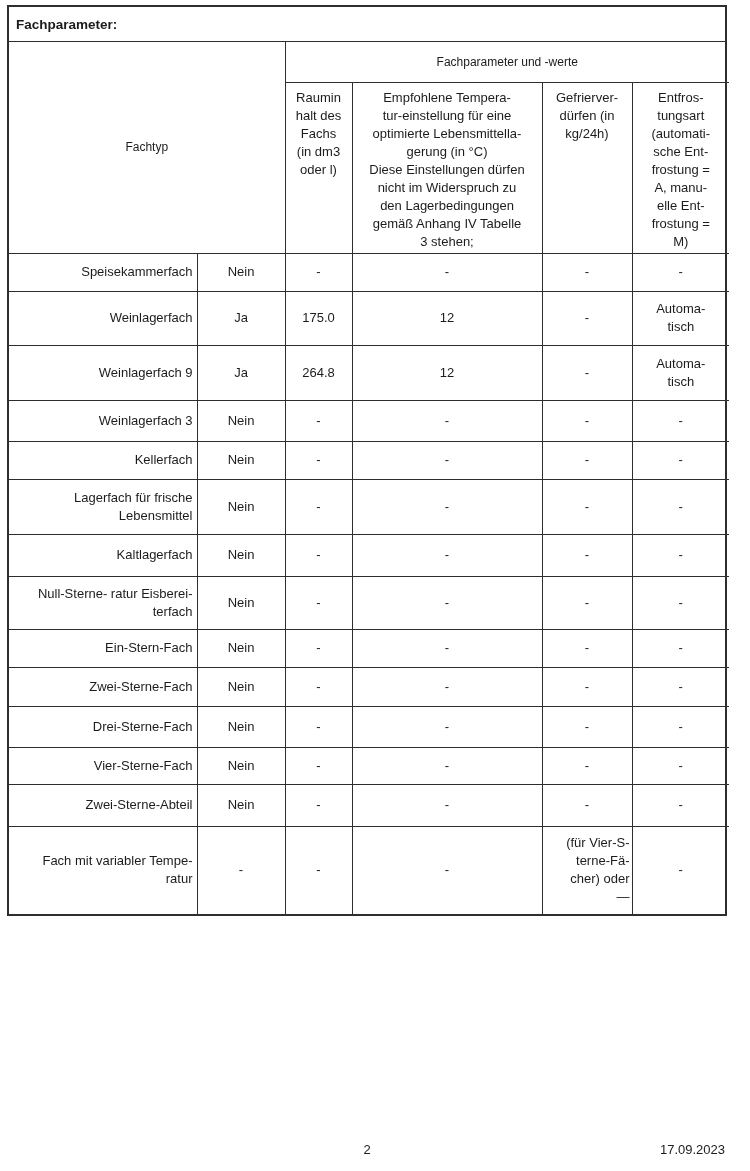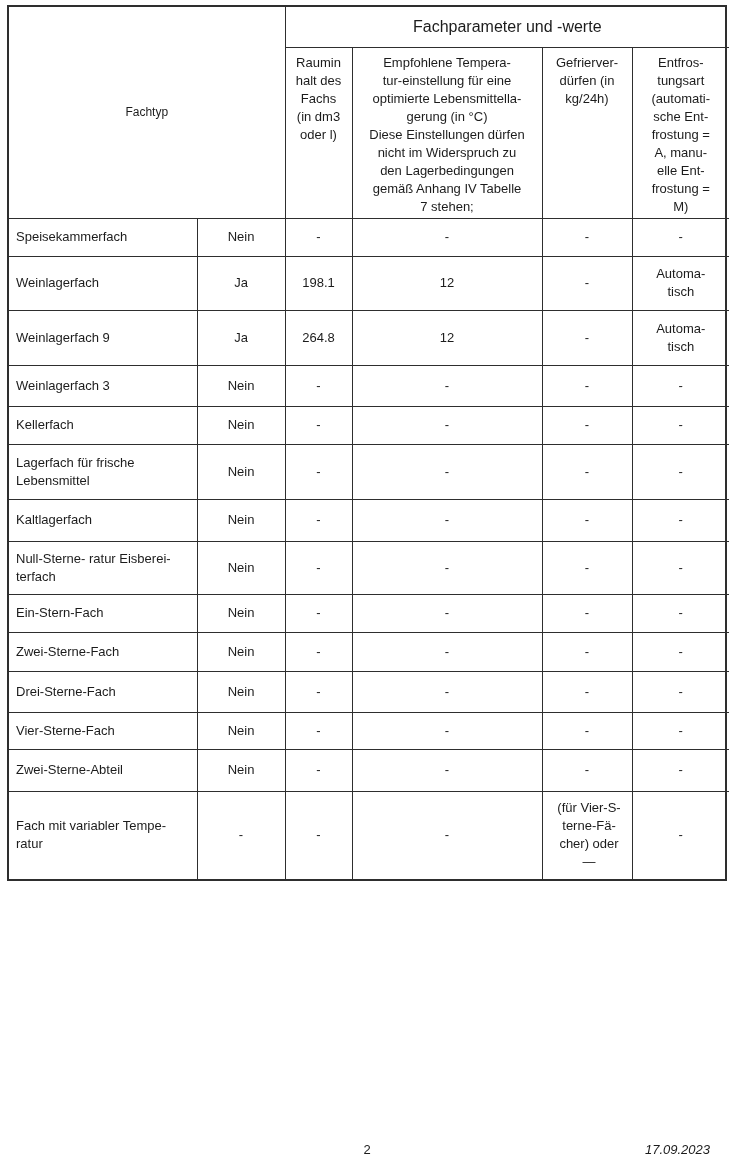--- a/index.html
+++ b/index.html
@@ -39,53 +39,54 @@
     white-space: pre-line;
     line-height: 18px;
     font-weight: normal;
     padding: 2px;
     overflow: hidden;
   }
   tr > *:first-child { border-left: none; }
   tr > *:last-child  { border-right: none; }
   thead tr:first-child > * { border-top: none; }
   tbody tr:last-child > * { border-bottom: none; }
-  th.group-hdr { height: 40px; font-size: 16px; }
+  th.group-hdr { height: 40px; font-size: 12px; }
   tr.hdr2 th { vertical-align: top; padding-top: 6px; height: 164px; }
   th.fachtyp-hdr { font-size: 12px; }
   td.c-name {
-    text-align: left;
+    text-align: right;
     padding-left: 7px;
     padding-right: 4px;
   }
   td.c-left {
-    text-align: center;
+    text-align: right;
     padding-left: 6px;
   }
   .footer {
     position: absolute;
     left: 7px; top: 1142px;
     width: 720px;
     height: 18px;
     font-size: 13px;
   }
   .footer .page-num {
     position: absolute;
     left: 0; right: 0;
     text-align: center;
   }
   .footer .date {
     position: absolute;
-    right: 17px; top: 0; font-style: italic;
+    right: 2px; top: 0;
   }
 </style>
 </head>
 <body>
 
 <div class="sheet">
+  <div class="title-bar">Fachparameter:</div>
 
   <table>
     <colgroup>
       <col style="width:188px">
         <col style="width:88px">
         <col style="width:67px">
       <col style="width:190px">
         <col style="width:90px">
         <col style="width:97px">
     </colgroup>
@@ -101,21 +102,21 @@
 (in dm3
 oder l)</th>
         <th>Empfohlene Tempera-
 tur-einstellung für eine
 optimierte Lebensmittella-
 gerung (in °C)
 Diese Einstellungen dürfen
 nicht im Widerspruch zu
 den Lagerbedingungen
 gemäß Anhang IV Tabelle
-7 stehen;</th>
+3 stehen;</th>
         <th>Gefrierver-
 dürfen (in
 kg/24h)</th>
         <th>Entfros-
 tungsart
 (automati-
 sche Ent-
 frostung =
 A, manu-
 elle Ent-
@@ -128,21 +129,21 @@
         <td class="c-name">Speisekammerfach</td>
         <td>Nein</td>
         <td>-</td>
         <td>-</td>
         <td>-</td>
         <td>-</td>
       </tr>
       <tr style="height:54px">
         <td class="c-name">Weinlagerfach</td>
         <td>Ja</td>
-        <td>198.1</td>
+        <td>175.0</td>
         <td>12</td>
         <td>-</td>
         <td>Automa-
 tisch</td>
       </tr>
       <tr style="height:55px">
         <td class="c-name">Weinlagerfach 9</td>
         <td>Ja</td>
         <td>264.8</td>
         <td>12</td>

